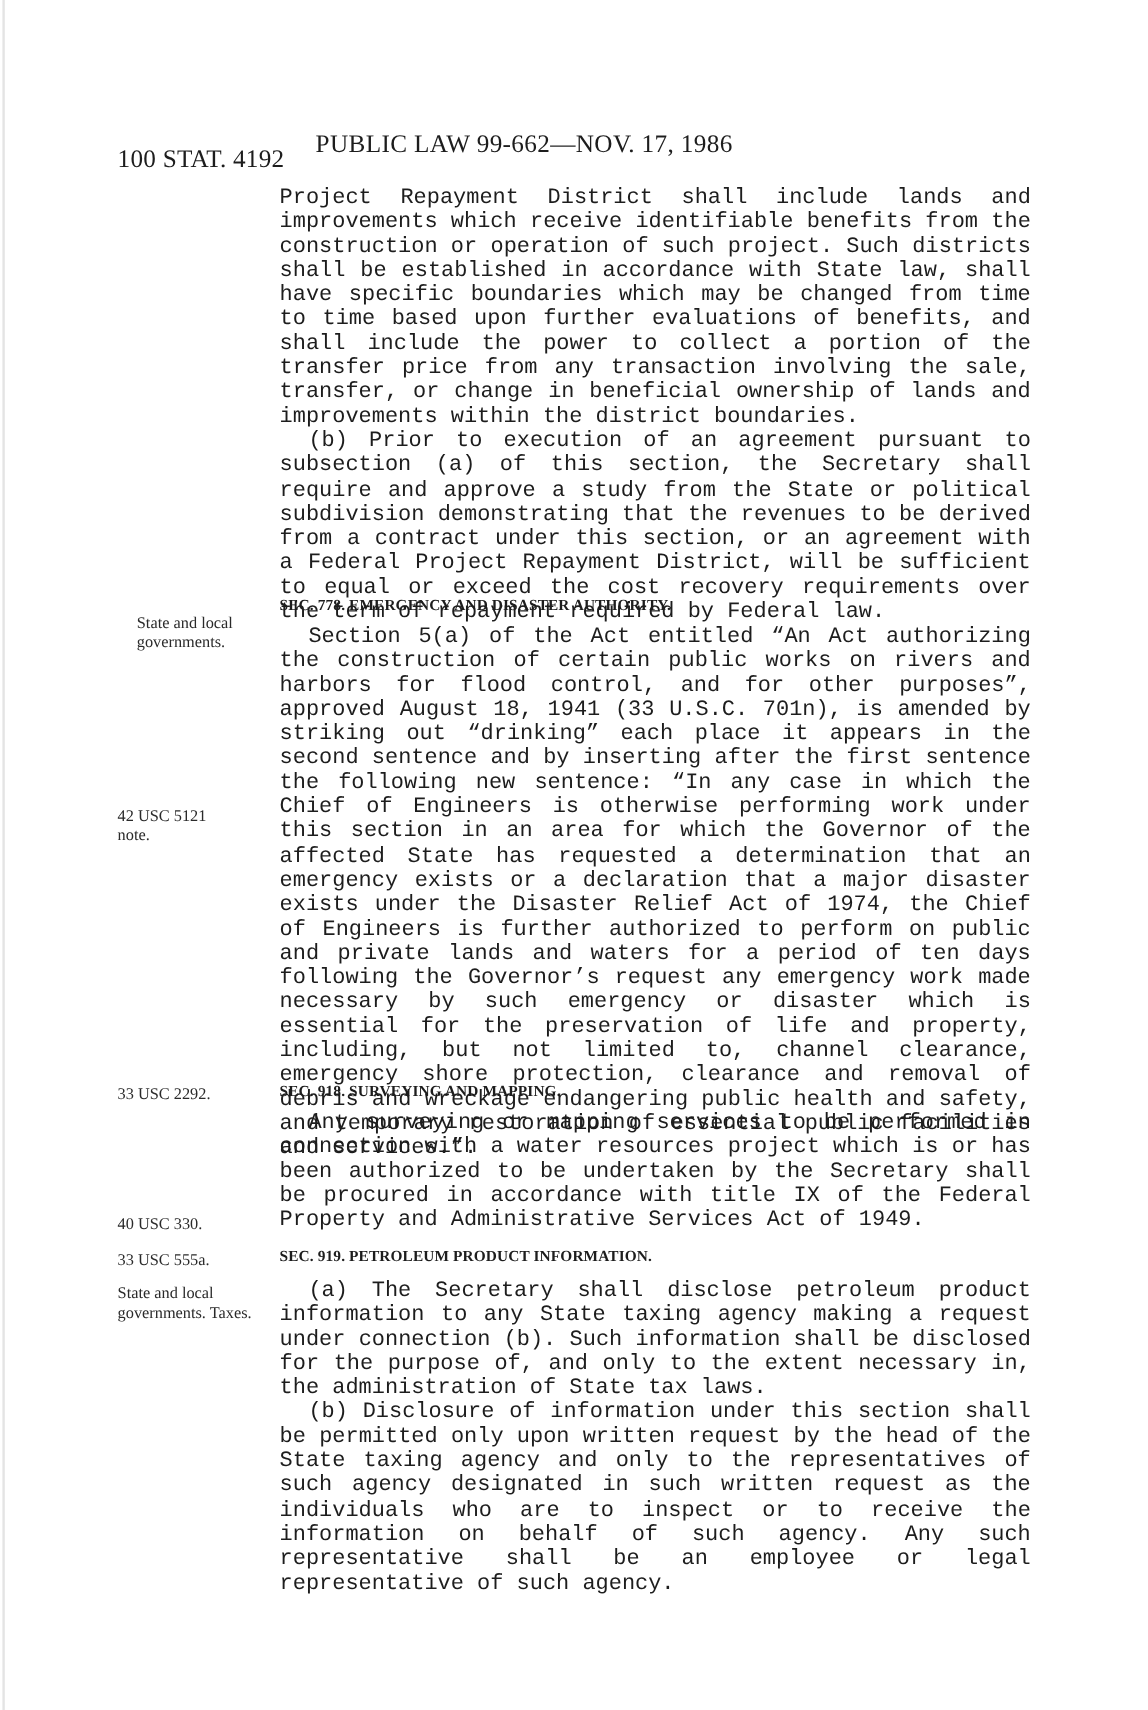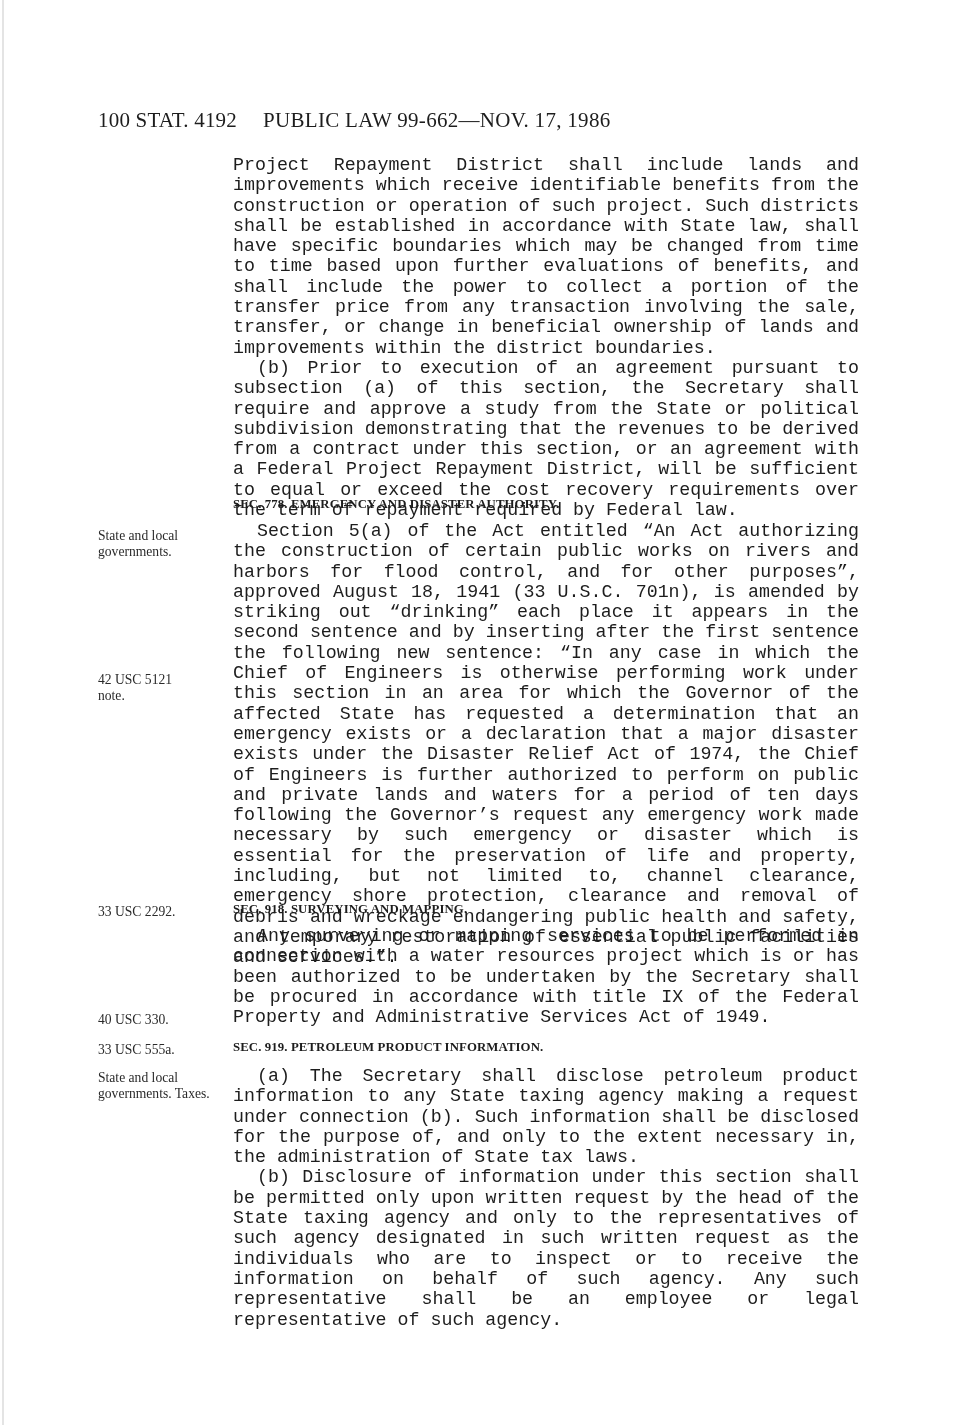--- a/index.html
+++ b/index.html
@@ -4,21 +4,21 @@
 <style>
   html, body { margin: 0; padding: 0; }
   body {
     width: 957px; height: 1425px; background: #ffffff; position: relative; overflow: hidden;
     font-family: "DejaVu Serif", "Liberation Serif", serif; color: #1d1d1d;
   }
   .page { position: absolute; left: 0; top: 0; width: 957px; height: 1425px; }
   .edge { position: absolute; left: 2px; top: 0; width: 2px; height: 1425px; background: #e4e4e4; }
 
   .header { position: absolute; top: 108px; left: 98px; width: 760px; height: 30px; font-family: "Liberation Serif", serif; font-size: 21px; }
-  .header .stat { position: absolute; left: 0; top: 0; letter-spacing: 0.2px; }
+  .header .stat { position: absolute; left: 0; top: 12px; letter-spacing: 0.2px; }
   .header .law { position: absolute; left: 165px; top: 0; letter-spacing: 0.3px; }
 
   .body { position: absolute; left: 233px; width: 626px; font-family: Liberation Mono, monospace; font-size: 18.3px; line-height: 20.3px; text-align: justify; }
   .body p { margin: 0; hyphens: manual; }
   .indent { text-indent: 24px; }
 
   .sec { position: absolute; left: 233px; font-family: "Liberation Serif", serif; font-weight: bold; font-size: 12.8px; letter-spacing: 0.1px; }
 
   .note { position: absolute; left: 98px; font-family: "Liberation Serif", serif; font-size: 13.6px; line-height: 16px; color: #2a2a2a; }
 </style>
@@ -47,19 +47,19 @@
   <div class="body" style="top:926px;">
     <p class="indent">Any surveying or mapping services to be performed in connection with a water resources project which is or has been authorized to be undertaken by the Secretary shall be procured in accordance with title IX of the Federal Property and Administrative Services Act of 1949.</p>
   </div>
 
   <div class="sec" style="top:1040px;">SEC. 919. PETROLEUM PRODUCT INFORMATION.</div>
   <div class="body" style="top:1066px;">
     <p class="indent">(a) The Secretary shall disclose petroleum product information to any State taxing agency making a request under connection (b). Such information shall be disclosed for the purpose of, and only to the extent necessary in, the administration of State tax laws.</p>
     <p class="indent">(b) Disclosure of information under this section shall be permitted only upon written request by the head of the State taxing agency and only to the representatives of such agency designated in such written request as the individuals who are to inspect or to receive the information on behalf of such agency. Any such representative shall be an employee or legal representative of such agency.</p>
   </div>
 
-  <div class="note" style="top:528px; width:115px;">State and local governments.</div>
+  <div class="note" style="top:511px; width:115px;margin-left:16px;">State and local governments.</div>
   <div class="note" style="top:672px; width:95px;">42 USC 5121 note.</div>
   <div class="note" style="top:904px; width:115px;">33 USC 2292.</div>
   <div class="note" style="top:1012px; width:115px;">40 USC 330.</div>
   <div class="note" style="top:1042px; width:115px;">33 USC 555a.</div>
   <div class="note" style="top:1070px; width:115px;">State and local governments. Taxes.</div>
 </div>
 
 </body></html>

